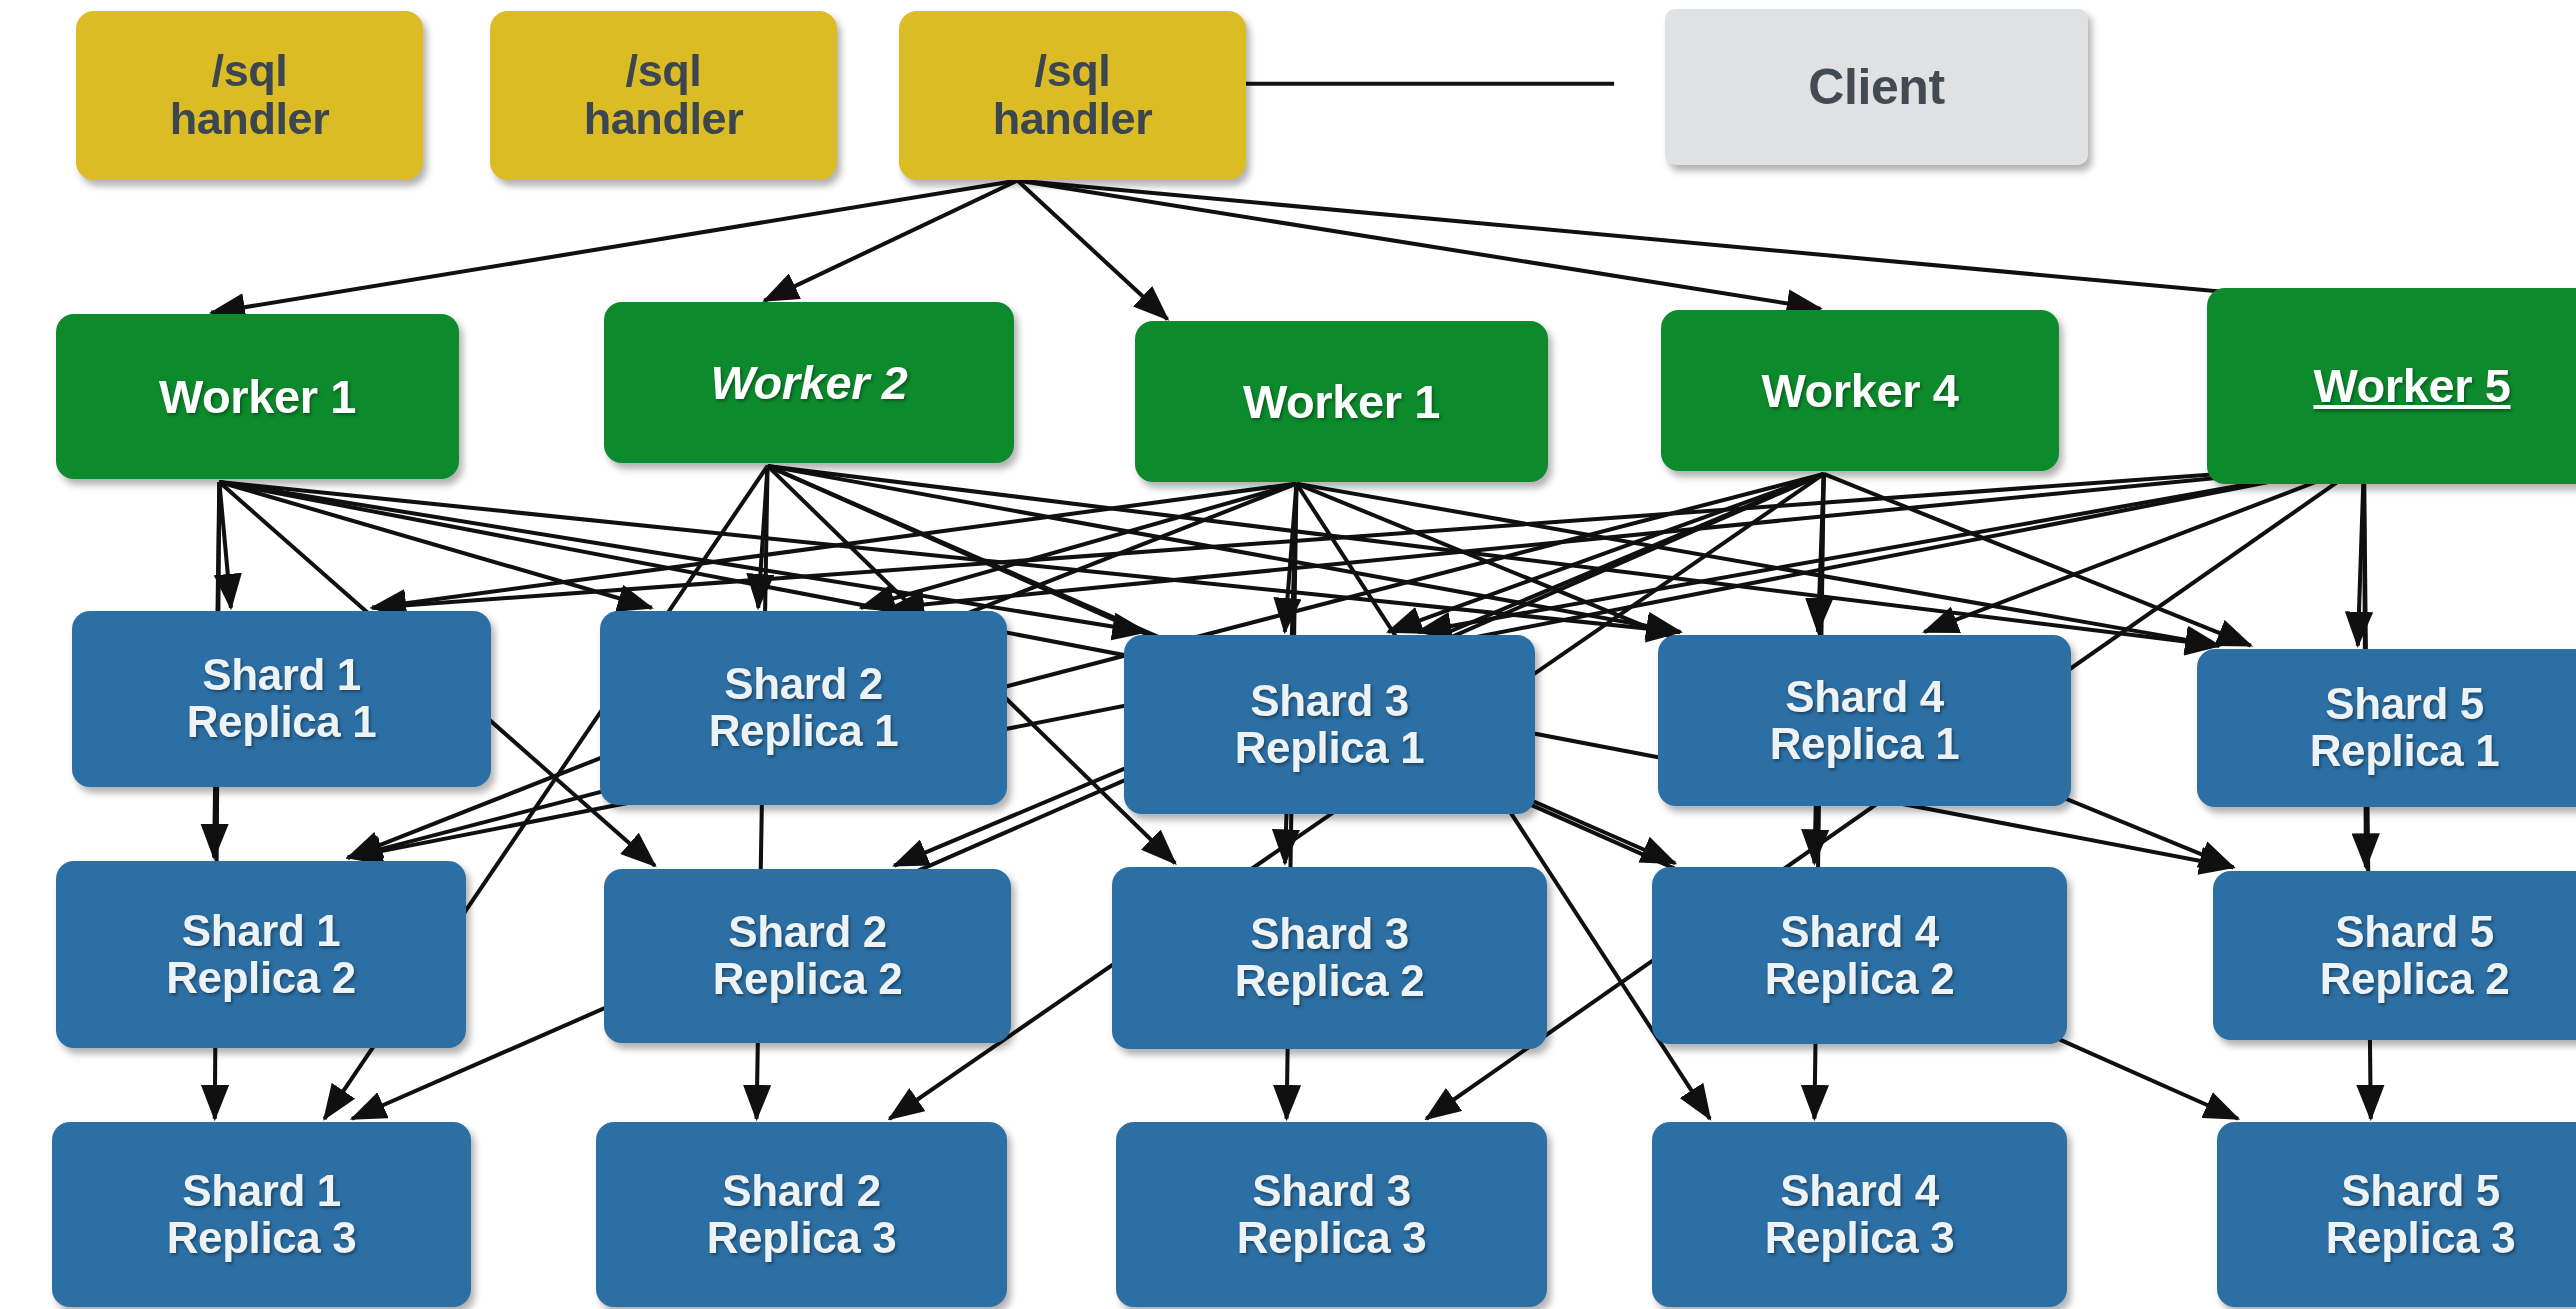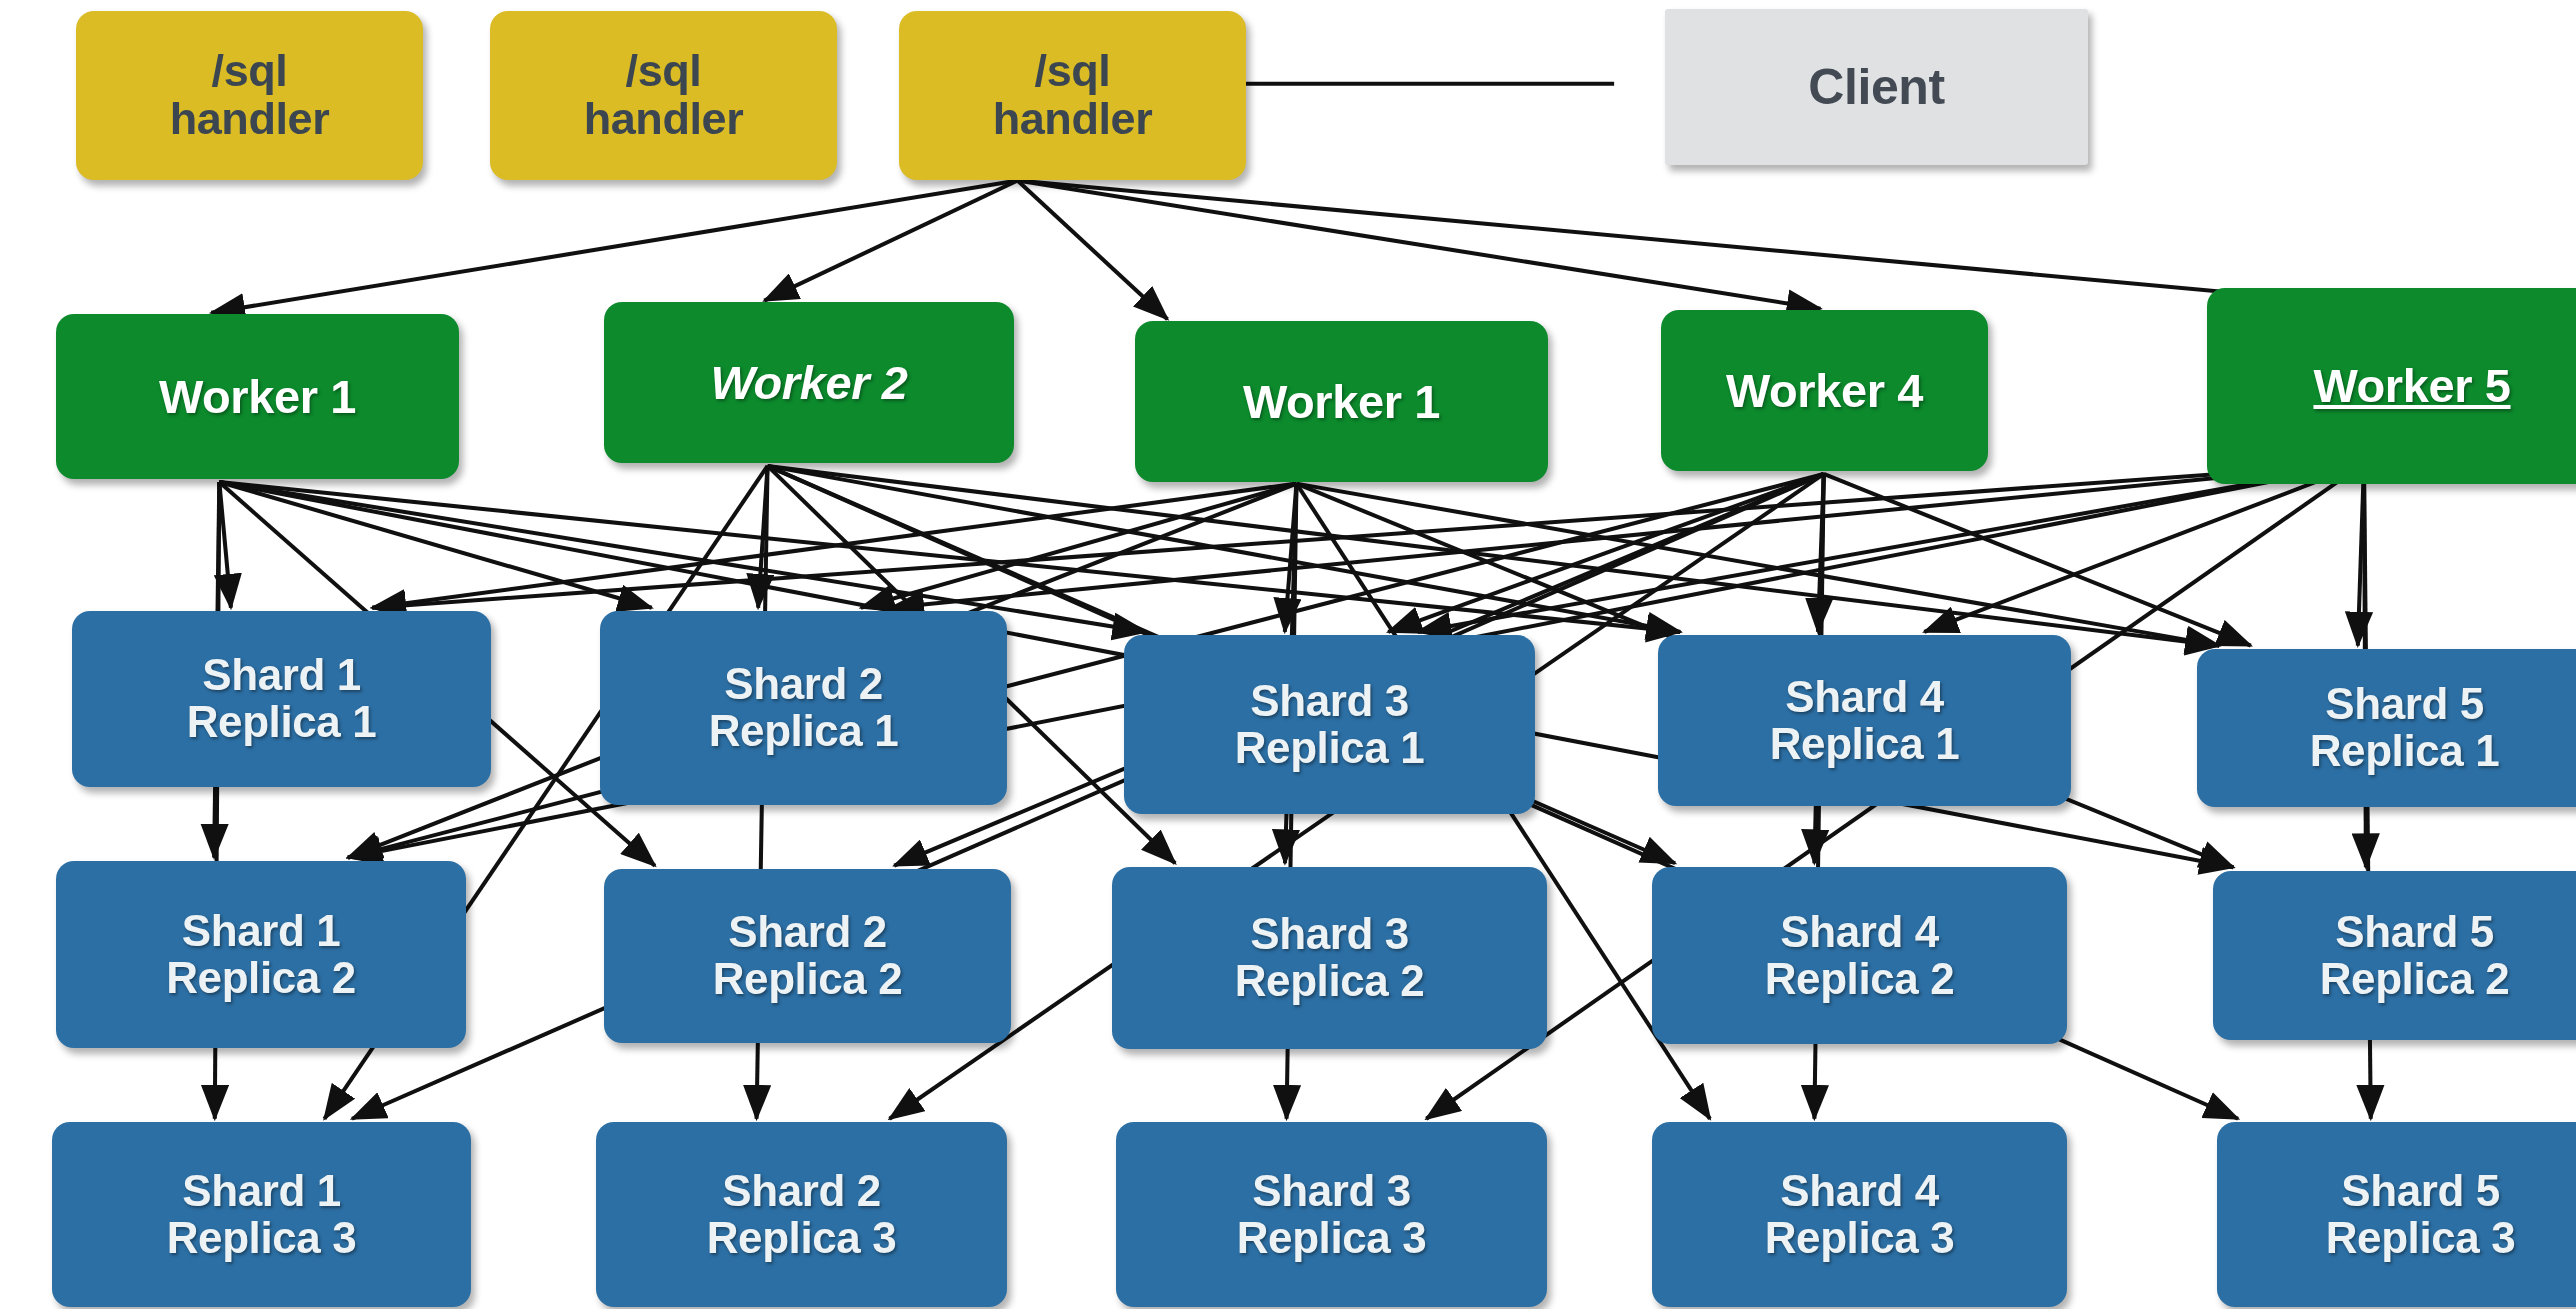--- a/index.html
+++ b/index.html
@@ -49,21 +49,21 @@
     background: #DBBC24;
     color: #3C4650;
     font-weight: bold;
     font-size: 45px;
   }
   .node-client {
     background: #E0E1E3;
     color: #434A54;
     font-weight: bold;
     font-size: 50px;
-    border-radius: 3px;
+    border-radius: 10px;
     justify-content: flex-end;
   }
   .node-worker {
     background: #0C8A2C;
     color: #ffffff;
     font-weight: bold;
     font-size: 47px;
     text-shadow: 1.6px 2.4px 3.2px rgba(0,0,0,0.35);
     border-radius: 18px;
   }
@@ -157,21 +157,21 @@
       </div>
       <div class="node node-worker" style="left: 8px; top: 314px; width: 403px; height: 165px;">
         <span class="label">Worker 1</span>
       </div>
       <div class="node node-worker" style="left: 556px; top: 302px; width: 410px; height: 161px; font-style: italic;">
         <span class="label">Worker 2</span>
       </div>
       <div class="node node-worker" style="left: 1087px; top: 321px; width: 413px; height: 161px;">
         <span class="label">Worker 1</span>
       </div>
-      <div class="node node-worker" style="left: 1613px; top: 310px; width: 327px; height: 161px;">
+      <div class="node node-worker" style="left: 1613px; top: 310px; width: 398px; height: 161px;">
         <span class="label">Worker 4</span>
       </div>
       <div class="node node-worker" style="left: 2159px; top: 288px; width: 410px; height: 196px; text-decoration: underline;">
         <span class="label">Worker 5</span>
       </div>
       <div class="node node-shard" style="left: 24px; top: 611px; width: 419px; height: 176px;">
         <span class="label">Shard 1
 Replica 1</span>
       </div>
       <div class="node node-shard" style="left: 552px; top: 611px; width: 407px; height: 194px;">

